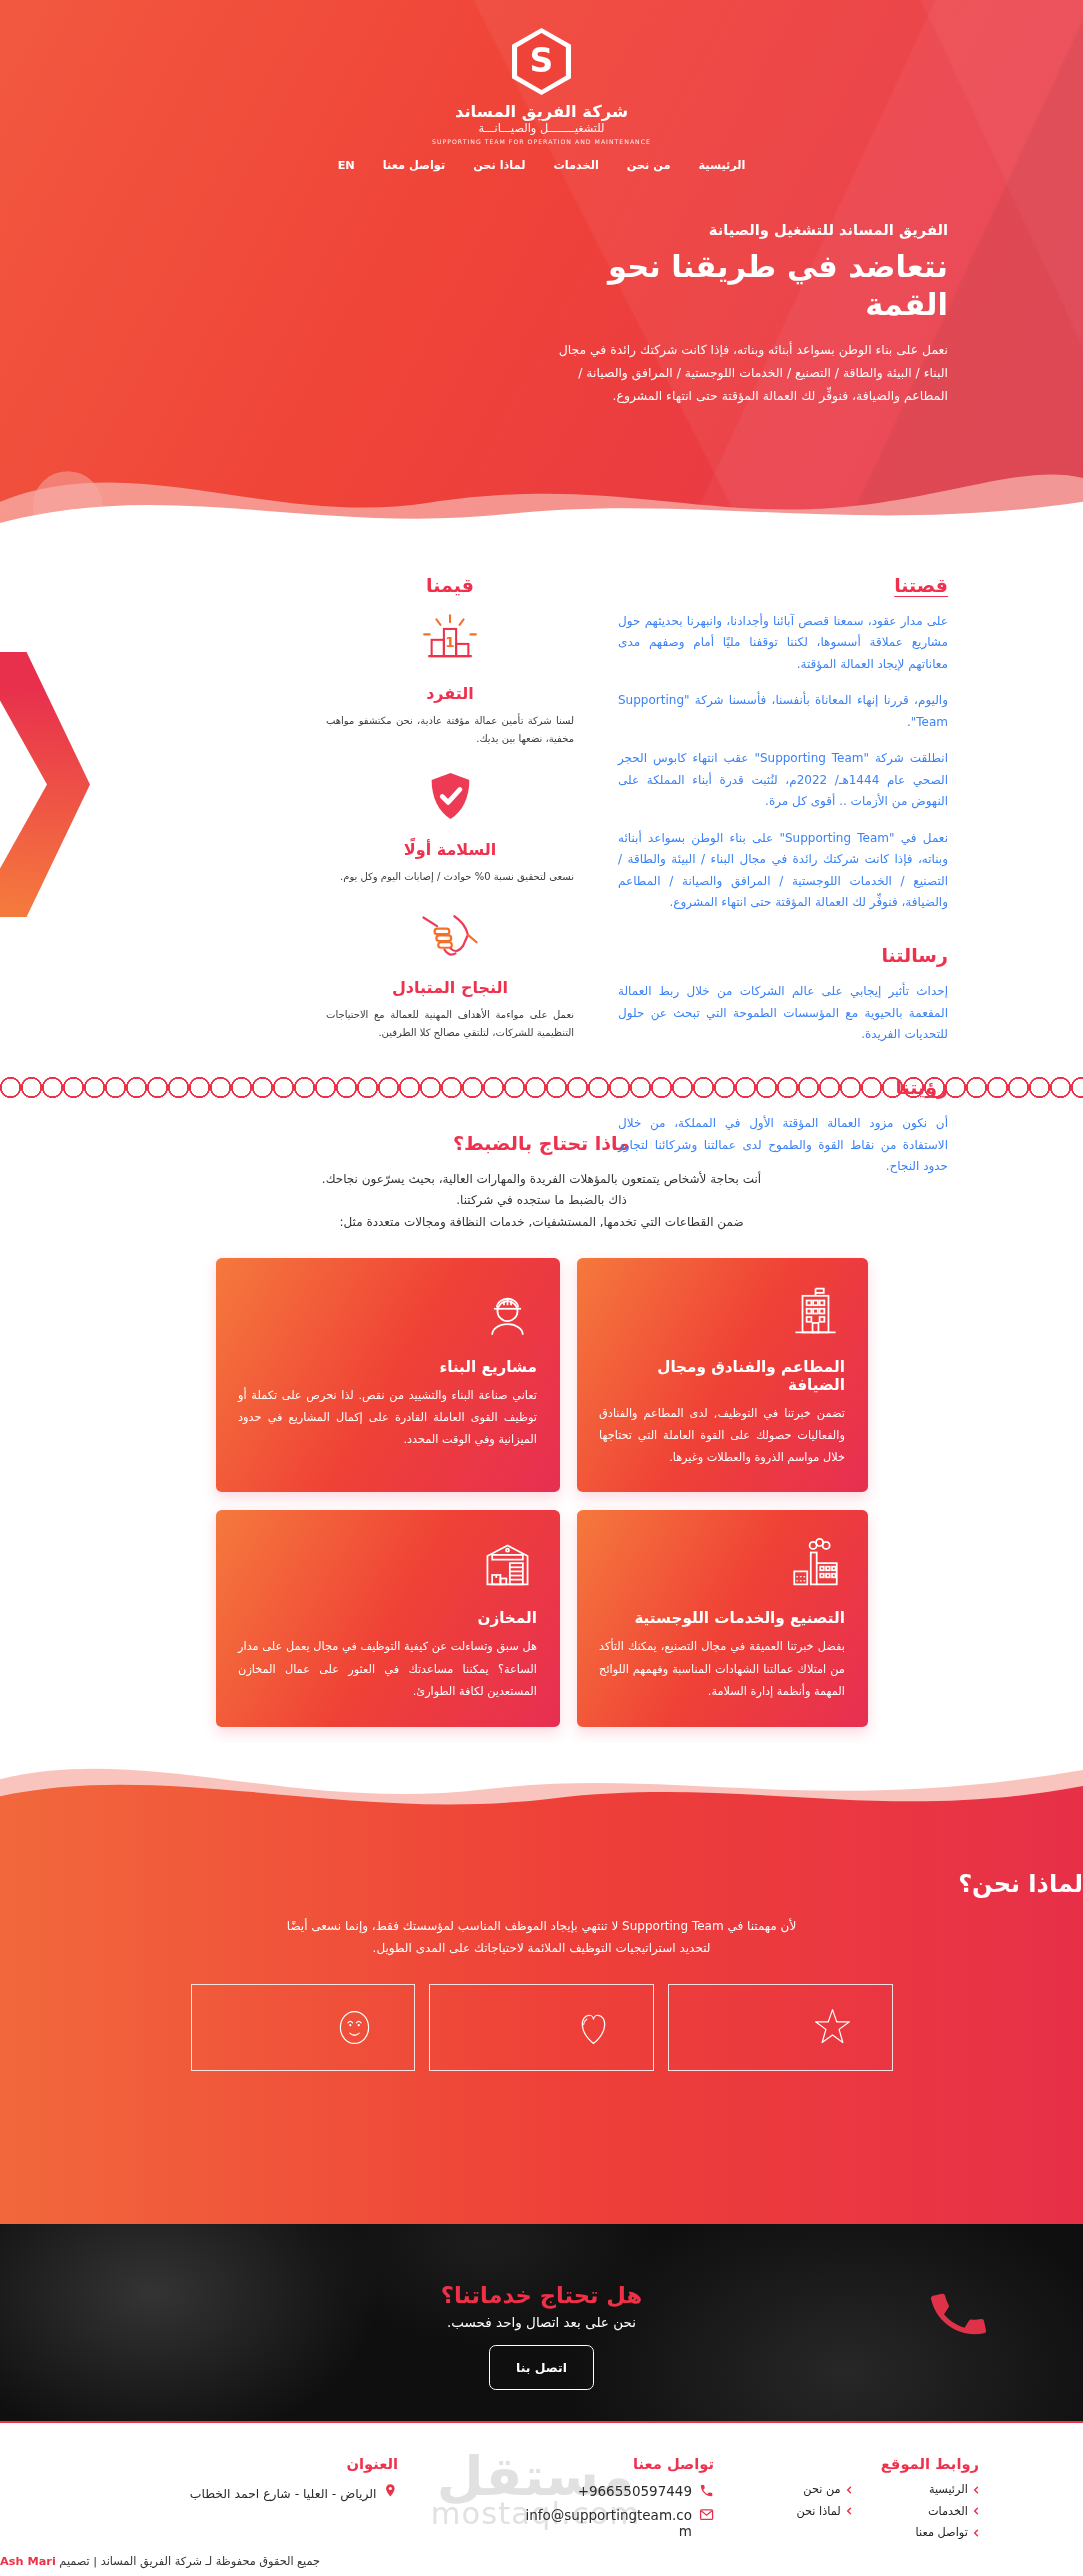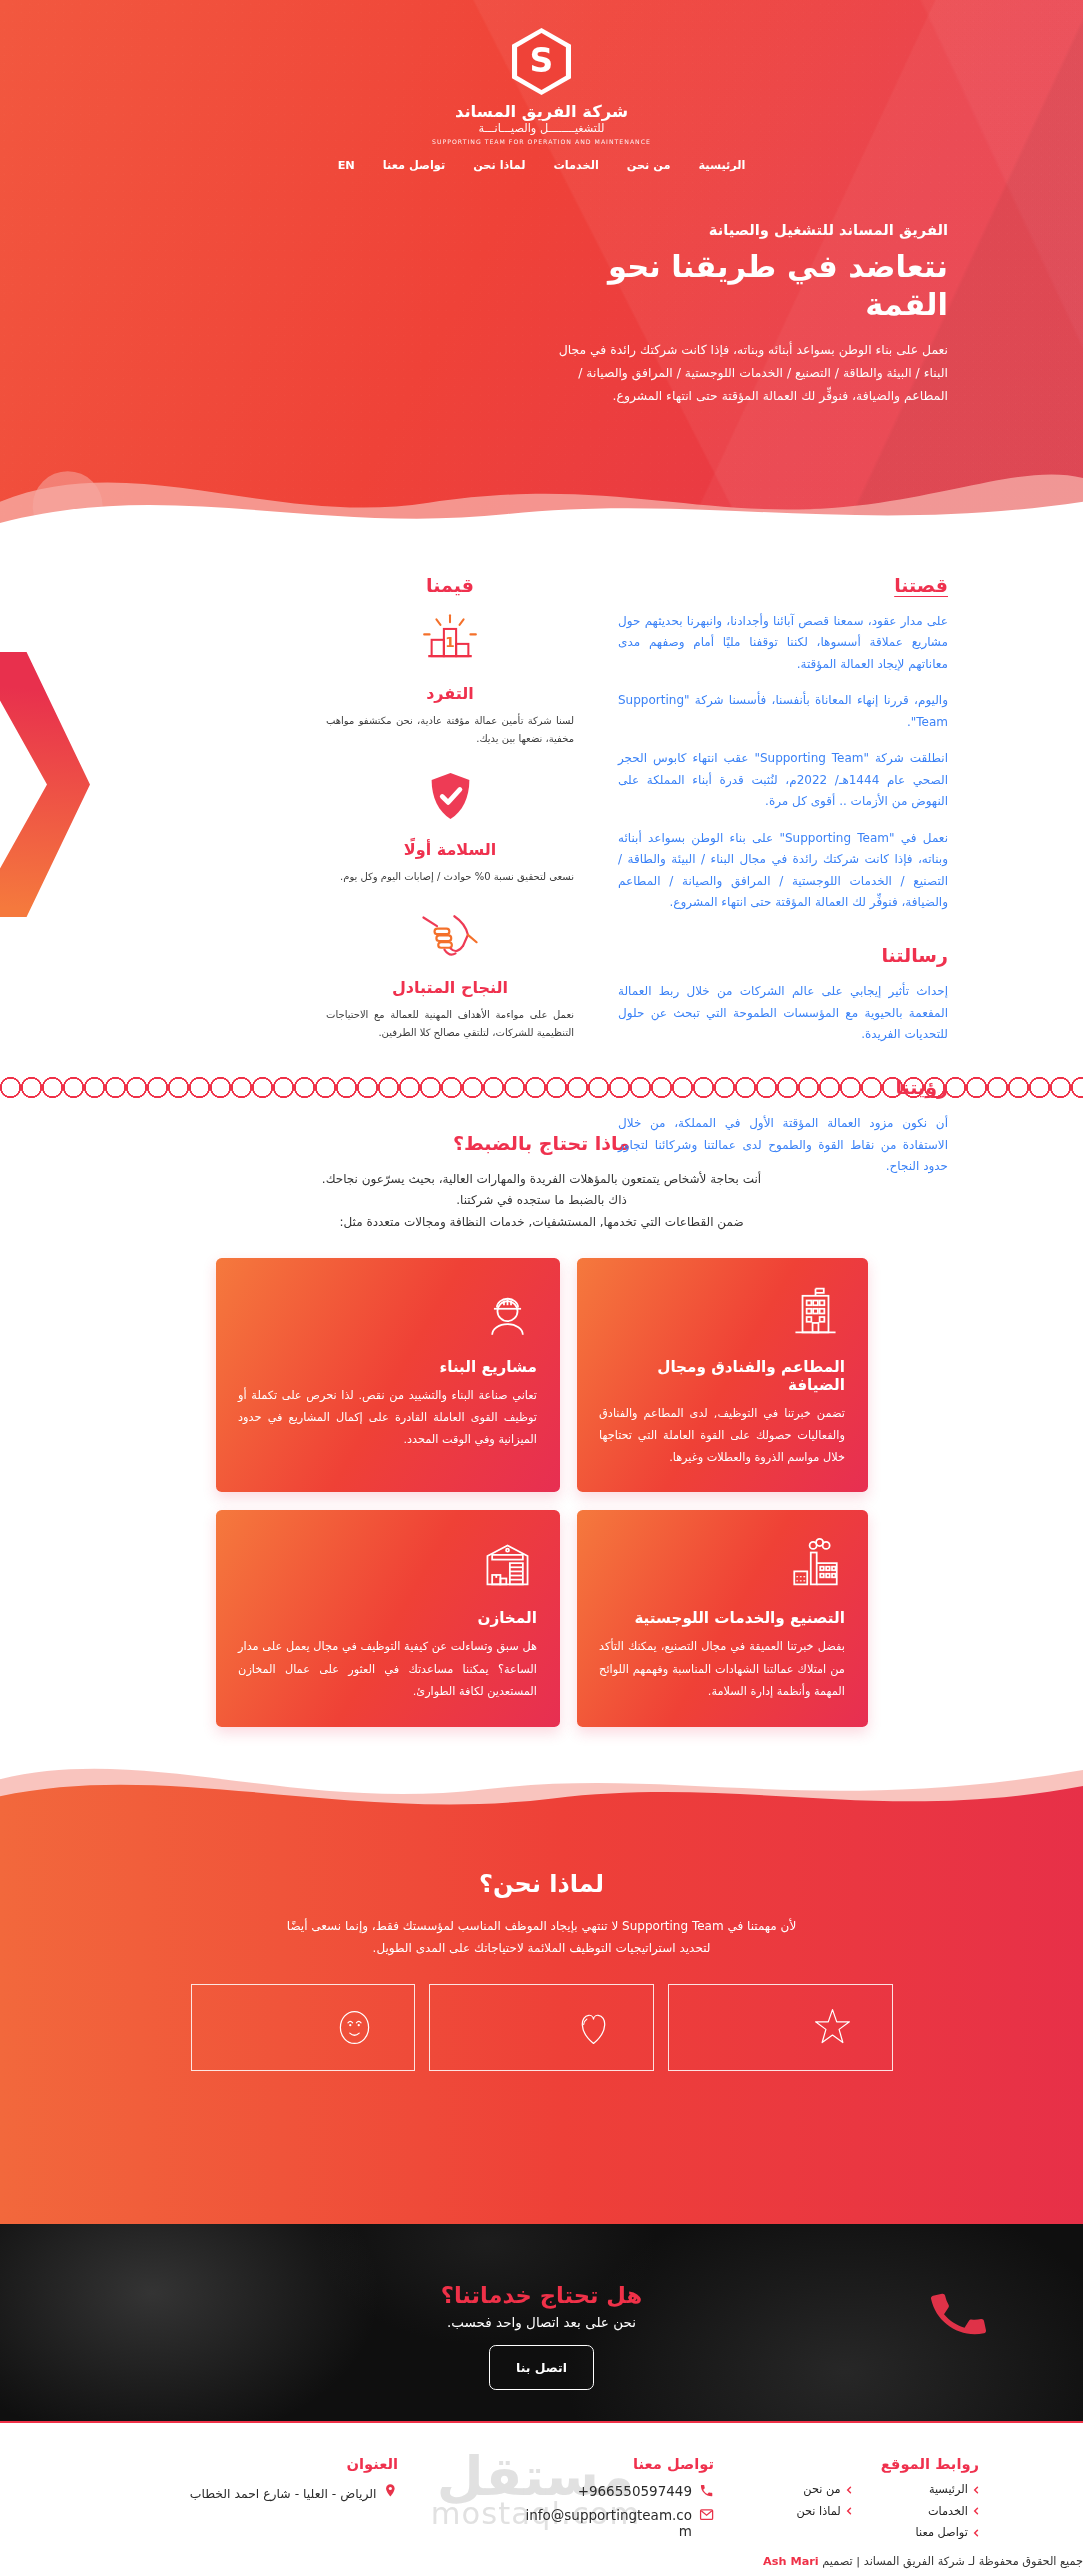--- a/index.html
+++ b/index.html
@@ -57,21 +57,21 @@
   .need-lines{margin-top:14.7px;text-align:center;color:#333;font-size:12px;line-height:1.8}
   .cards{width:652px;margin:25px auto 0;display:grid;grid-template-columns:291px 344px;gap:18px 17px}
   .card{border-radius:5.6px;background:linear-gradient(120deg,#f5793d 0%,#ef4136 52%,#e72f52 100%);color:#fff;padding:26px 22.6px 22.6px;min-height:217px;box-shadow:0 5.6px 13.5px rgba(231,47,82,.18)}
   .card .c-icon{display:block;margin-bottom:14.7px}
   .card h3{font-size:15.2px;font-weight:bold;margin-bottom:9px}
   .card p{font-size:11.3px;line-height:1.95;text-align:justify}
 
   
   .why-wave{display:block;width:100%;height:102px;background:#fff}
   .why{height:395px;background:linear-gradient(270deg,#e73048 0%,#ee4038 48%,#f2683c 100%);color:#fff;padding-top:41px;position:relative}
-  .why-title{text-align:center;font-size:24px;font-weight:bold}
+  .why-title{font-size:24px;font-weight:bold}
   .why-par{width:513px;margin:17px auto 0;text-align:center;font-size:12px;line-height:1.85}
   .why-boxes{width:702px;margin:25px auto 0;display:flex;gap:14.7px}
   .why-box{flex:1;height:87px;border:0.6px solid rgba(255,255,255,.85);display:flex;align-items:center;justify-content:flex-start;padding-right:36px}
 
   
   .cta{height:197px;background:
       radial-gradient(ellipse 350px 237px at 14% 35%,rgba(130,130,130,.32),transparent 65%),
       radial-gradient(ellipse 451px 293px at 78% 75%,rgba(95,95,95,.30),transparent 62%),
       radial-gradient(ellipse 282px 169px at 45% 10%,rgba(70,70,70,.25),transparent 60%),
       #0f0f0f;
@@ -91,21 +91,21 @@
   .f-links a{color:#222;text-decoration:none;cursor:pointer}
   .f-contact{width:316px}
   .f-row{display:flex;align-items:flex-start;gap:6.8px;margin-bottom:8px;font-size:13.5px;color:#2b2b2b}
   .f-row .num{direction:ltr;unicode-bidi:embed}
   .f-row .email{direction:ltr;unicode-bidi:embed;max-width:176px;overflow-wrap:anywhere;text-align:right}
   .f-address{width:243px}
   .f-address .addr{font-size:12.4px;color:#2b2b2b;line-height:1.7;max-width:192px}
   .watermark{position:absolute;z-index:1;left:372px;top:27px;width:327px;text-align:center;color:#d7d7d7;opacity:.75;pointer-events:none}
   .watermark .wm-ar{font-size:54px;font-weight:bold;line-height:1}
   .watermark .wm-en{font-size:30.5px;margin-top:-8px;letter-spacing:1.1px}
-  .copyright{position:absolute;z-index:2;bottom:9px;left:0;width:100%;text-align:right;font-size:11.3px;color:#333}
+  .copyright{position:absolute;z-index:2;bottom:9px;left:0;width:100%;text-align:left;font-size:11.3px;color:#333}
   .copyright .designer{color:#ef3148;font-weight:bold}
   svg{display:inline-block;vertical-align:middle}
 </style>
 </head>
 <body>
 
 <header class="hero">
   <div class="hero-inner">
     <div class="logo-wrap">
       <div class="hex">

